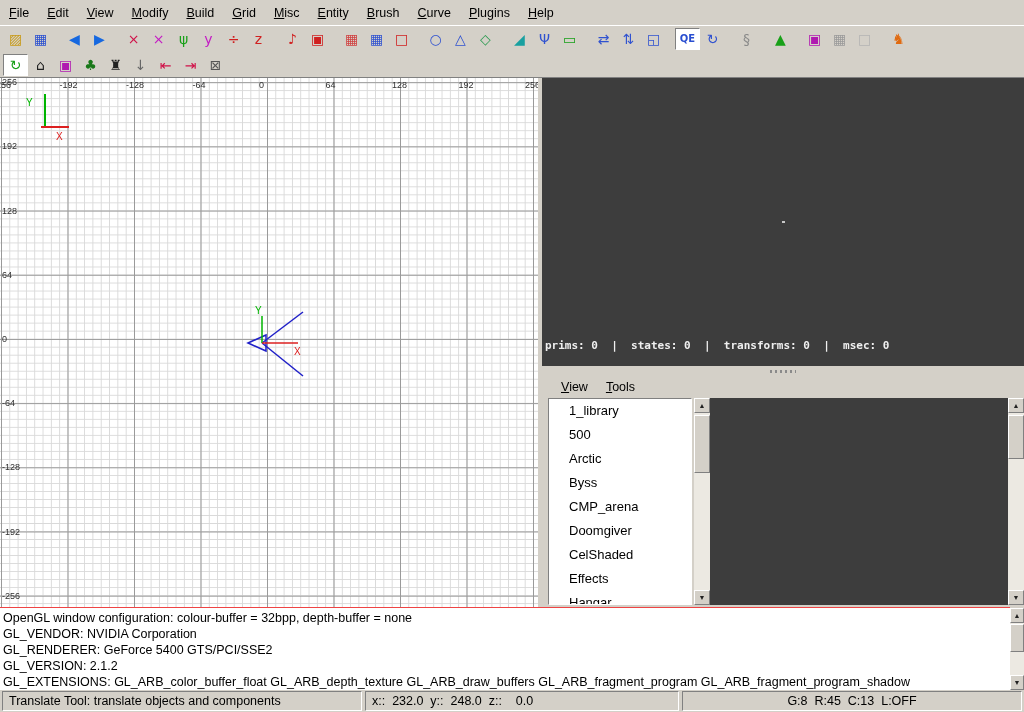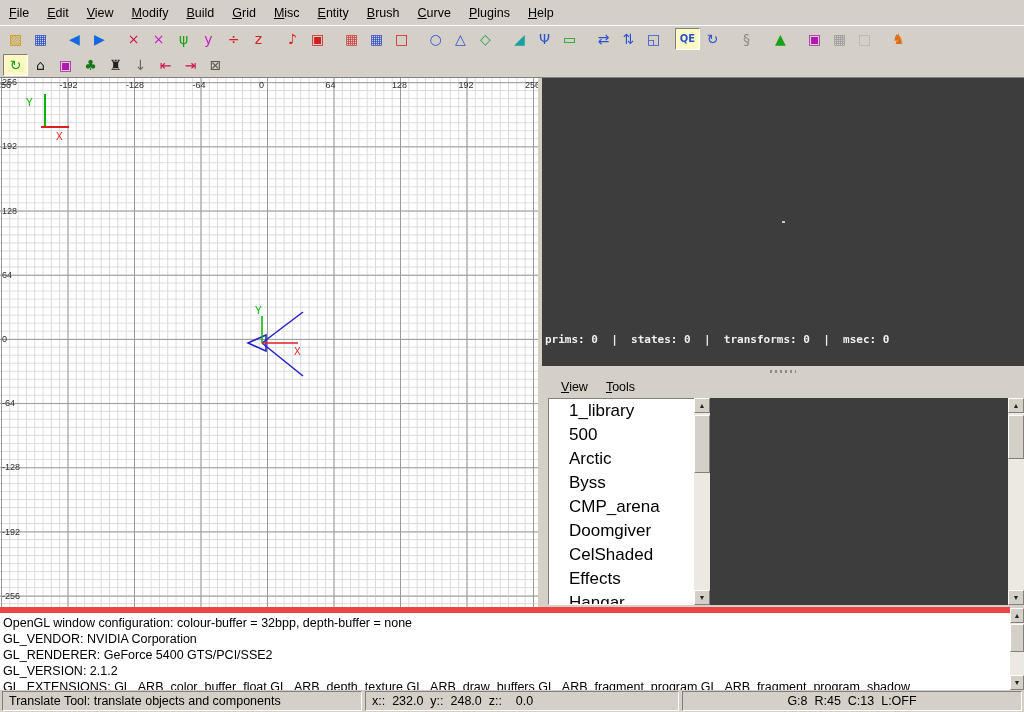--- a/index.html
+++ b/index.html
@@ -14,21 +14,21 @@
   .menubar{position:absolute;left:0;top:0;width:1024px;height:25px;display:flex;align-items:center;font-size:12.5px;}
   .menu-item{padding:3px 9px;cursor:default;}
   .menu-item u{text-decoration:underline;}
 
   
   .toolbar{position:absolute;left:0;top:25px;width:1024px;height:27px;display:flex;align-items:center;padding-left:3px;border-top:1px solid #fff;box-sizing:border-box;}
   .toolbar2{top:52px;height:25px;border-top:none;}
   .toolbar-divider{position:absolute;left:0;top:77px;width:1024px;height:1px;background:#808080;}
   .toolbtn{width:25px;height:22px;display:flex;align-items:center;justify-content:center;flex:0 0 auto;}
   .toolbtn.gap{margin-left:9px;}
-  .toolbtn.pressed{border:1px solid;border-color:#808080 #ffffff #ffffff #808080;background:#fef9c3;box-sizing:border-box;}
+  .toolbtn.pressed{border:1px solid;border-color:#808080 #ffffff #ffffff #808080;background:#ffffff;box-sizing:border-box;}
   .glyph{font-family:"DejaVu Sans",sans-serif;font-size:14px;line-height:1;}
   .glyph.textglyph{font-size:10px;font-weight:bold;letter-spacing:0;}
 
   
   .grid-view{
     position:absolute;left:0;top:78px;width:538px;height:529px;overflow:hidden;
     background-color:#ffffff;
     background-image:
       linear-gradient(90deg,#9a9a9a 1px,transparent 1px),
       linear-gradient(#9a9a9a 1px,transparent 1px),
@@ -40,44 +40,44 @@
   .ruler-label{position:absolute;font-size:9px;color:#303030;white-space:nowrap;}
   .marker{position:absolute;}
 
   
   .vsplitter{position:absolute;left:538px;top:78px;width:4px;height:529px;background:#d4d0c8;cursor:ew-resize;}
   .hsplitter{position:absolute;left:542px;top:366px;width:482px;height:10px;background:#d4d0c8;display:flex;align-items:center;justify-content:center;cursor:ns-resize;}
   .grip{width:26px;height:3px;background:repeating-linear-gradient(90deg,#8a8a8a 0 2px,transparent 2px 5px);}
 
   
   .camera-view{position:absolute;left:542px;top:78px;width:482px;height:288px;background:#3d3d3d;overflow:hidden;}
-  .cam-status{position:absolute;left:3px;bottom:20px;font-family:"DejaVu Sans Mono",monospace;font-size:11px;font-weight:bold;color:#efefef;white-space:pre;}
+  .cam-status{position:absolute;left:3px;bottom:14px;font-family:"DejaVu Sans Mono",monospace;font-size:11px;font-weight:bold;color:#efefef;white-space:pre;}
   .cam-dot{position:absolute;left:240px;top:143px;width:3px;height:2px;background:#c8c8c8;}
 
   
   .texture-panel{position:absolute;left:542px;top:376px;width:482px;height:231px;background:#d4d0c8;}
   .tex-menubar{height:22px;display:flex;align-items:center;padding-left:10px;font-size:12.5px;}
   .tex-menu-item{padding:2px 9px;}
   .tex-menu-item u{text-decoration:underline;}
   .tex-body{position:absolute;left:0;top:22px;right:0;bottom:0;}
-  .folder-list{position:absolute;left:6px;top:0;width:162px;bottom:2px;background:#fff;border:1px solid;border-color:#808080 #ffffff #ffffff #808080;overflow:hidden;font-size:17px;box-sizing:border-box;}
+  .folder-list{position:absolute;left:6px;top:0;width:144px;bottom:2px;background:#fff;border:1px solid;border-color:#808080 #ffffff #ffffff #808080;overflow:hidden;font-size:13px;box-sizing:border-box;}
   .folder-item{height:24px;line-height:24px;padding-left:20px;white-space:nowrap;}
   .tex-preview{position:absolute;left:168px;top:0;right:16px;bottom:2px;background:#3d3d3d;}
 
   
   .sb{position:absolute;background:#ece9e2;display:flex;flex-direction:column;}
   .folder-sb{left:152px;top:0;width:16px;bottom:2px;}
   .preview-sb{right:0;top:0;width:16px;bottom:2px;}
   .console-sb{left:1010px;top:608px;width:14px;height:82px;}
   .sb-btn{height:15px;background:#d4d0c8;border:1px solid;border-color:#ffffff #808080 #808080 #ffffff;font-size:7px;display:flex;align-items:center;justify-content:center;color:#222;box-sizing:border-box;flex:0 0 auto;}
   .sb-track{flex:1 1 auto;position:relative;}
   .sb-thumb{position:absolute;left:0;right:0;background:#d4d0c8;border:1px solid;border-color:#ffffff #808080 #808080 #ffffff;box-sizing:border-box;}
 
   
-  .console{position:absolute;left:0;top:607px;width:1010px;height:83px;background:#fff;border-top:6px solid #ef4444;overflow:hidden;padding:2px 3px;font-size:12.5px;line-height:16px;box-sizing:border-box;}
+  .console{position:absolute;left:0;top:607px;width:1010px;height:83px;background:#fff;border-top:1px solid #ef4444;overflow:hidden;padding:2px 3px;font-size:12.5px;line-height:16px;box-sizing:border-box;}
   .console-line{white-space:nowrap;}
 
   
   .statusbar{position:absolute;left:0;top:690px;width:1024px;height:22px;display:flex;gap:3px;padding:1px 2px;font-size:12.5px;box-sizing:border-box;align-items:stretch;}
   .status-cell{border:1px solid;border-color:#808080 #ffffff #ffffff #808080;padding:0 6px;white-space:pre;overflow:hidden;display:flex;align-items:center;box-sizing:border-box;}
   .cell-tool{width:360px;}
   .cell-coords{width:314px;}
   .cell-grid{flex:1 1 auto;justify-content:center;text-align:center;}
 </style>
 </head>

